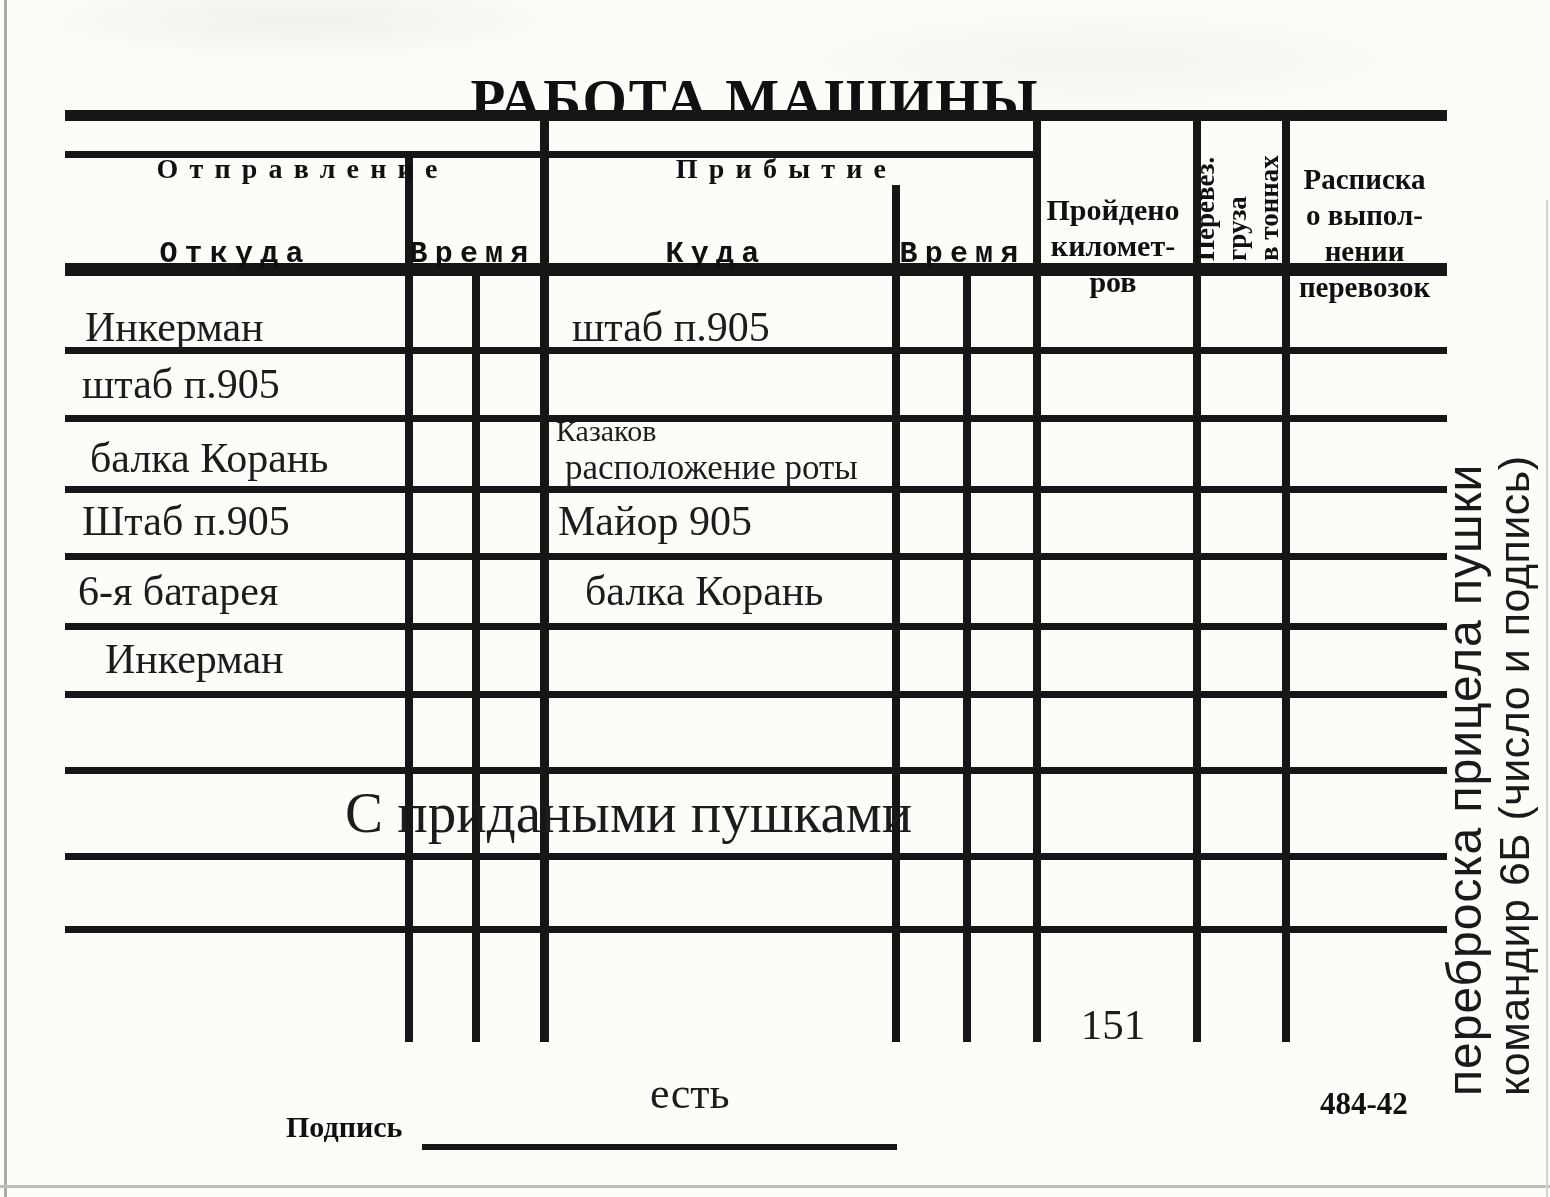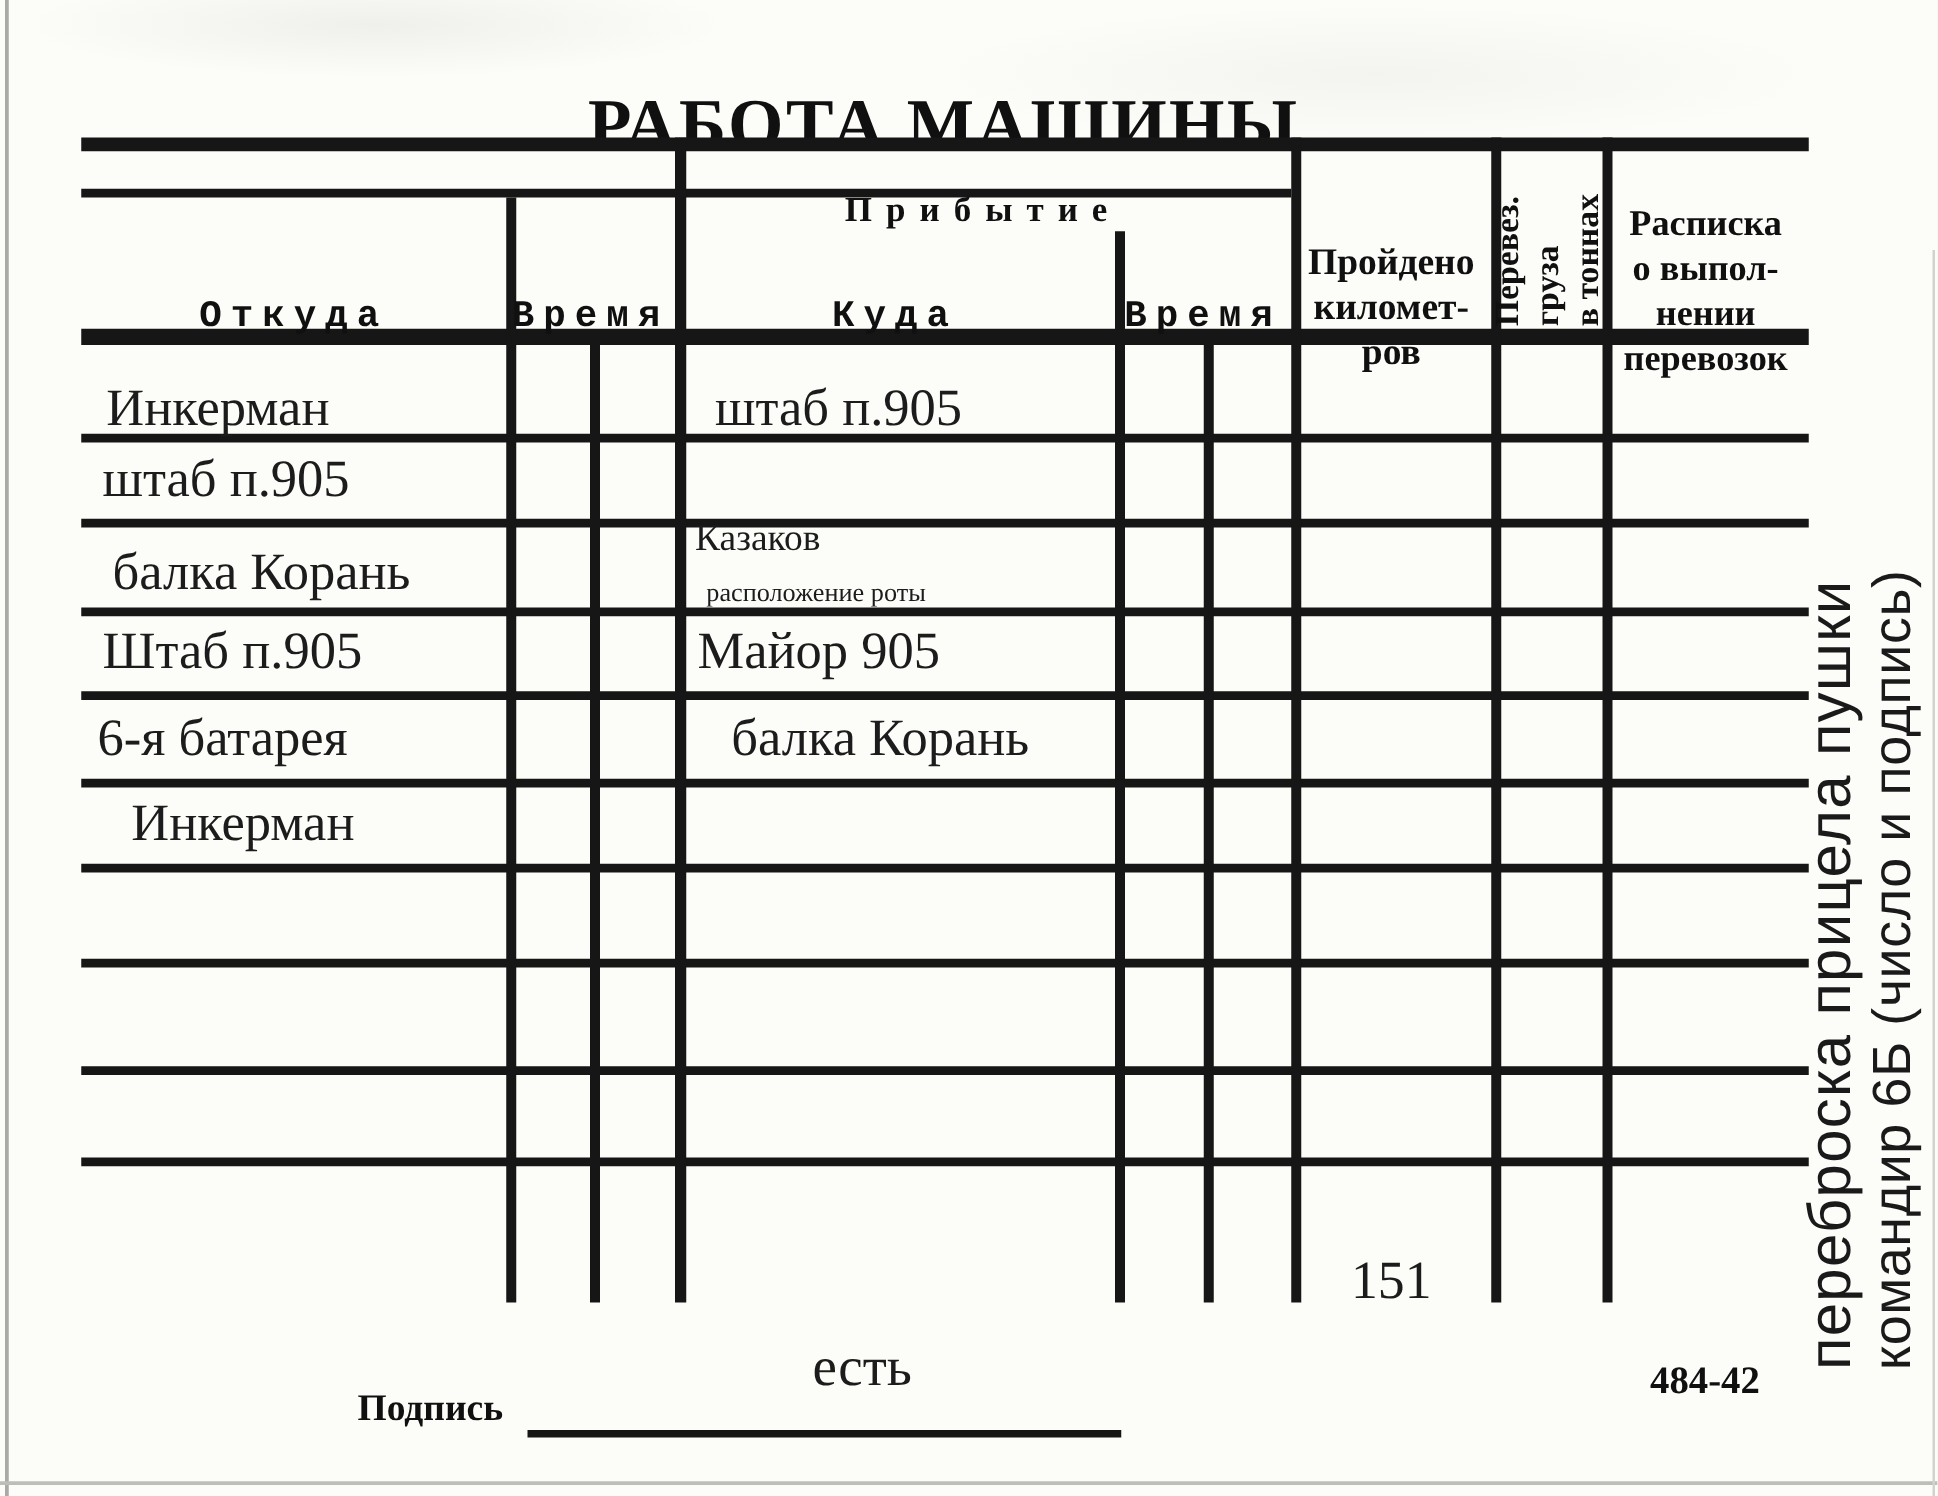--- a/index.html
+++ b/index.html
@@ -52,20 +52,21 @@
 
   <div class="vline" style="left:405px;top:158px;height:884px;"></div>
   <div class="vline" style="left:472px;top:276px;height:766px;"></div>
   <div class="vline" style="left:540px;top:110px;height:932px;width:9px;"></div>
   <div class="vline" style="left:892px;top:185px;height:857px;"></div>
   <div class="vline" style="left:963px;top:276px;height:766px;"></div>
   <div class="vline" style="left:1033px;top:110px;height:932px;"></div>
   <div class="vline" style="left:1193px;top:110px;height:932px;"></div>
   <div class="vline" style="left:1282px;top:110px;height:932px;"></div>
 
+  <div class="abs serifb ctr grouplabel" style="left:65px;top:112px;width:475px;">Отправление</div>
   <div class="abs serifb ctr grouplabel" style="left:540px;top:112px;width:493px;">Прибытие</div>
 
   <div class="abs serifb ctr sublabel" style="left:65px;top:197px;width:340px;">Откуда</div>
   <div class="abs serifb ctr sublabel" style="left:405px;top:197px;width:135px;">Время</div>
   <div class="abs serifb ctr sublabel" style="left:540px;top:197px;width:352px;">Куда</div>
   <div class="abs serifb ctr sublabel" style="left:892px;top:197px;width:141px;">Время</div>
 
   <div class="abs serifb ctr kmhdr" style="left:1033px;top:155px;width:160px;">
     <div>Пройдено</div>
     <div>километ-</div>
@@ -85,30 +86,31 @@
     <div>перевозок</div>
   </div>
 
   <div class="abs fill" style="left:85px;top:303px;font-size:42px;">Инкерман</div>
   <div class="abs fill" style="left:572px;top:303px;font-size:42px;">штаб п.905</div>
 
   <div class="abs fill" style="left:82px;top:360px;font-size:42px;">штаб п.905</div>
 
   <div class="abs fill" style="left:90px;top:434px;font-size:42px;">балка Корань</div>
   <div class="abs fill" style="left:556px;top:414px;font-size:30px;">Казаков</div>
-  <div class="abs fill" style="left:565px;top:462px;font-size:21px;">расположение роты</div>
+  <div class="abs fill" style="left:565px;top:448px;font-size:35px;">расположение роты</div>
 
   <div class="abs fill" style="left:82px;top:497px;font-size:42px;">Штаб п.905</div>
   <div class="abs fill" style="left:558px;top:497px;font-size:42px;">Майор 905</div>
 
   <div class="abs fill" style="left:78px;top:567px;font-size:42px;">6-я батарея</div>
   <div class="abs fill" style="left:585px;top:567px;font-size:42px;">балка Корань</div>
 
   <div class="abs fill" style="left:105px;top:635px;font-size:42px;">Инкерман</div>
 
+  <div class="abs fill" style="left:345px;top:780px;font-size:57px;">С придаными пушками</div>
 
   <div class="abs fill ctr" style="left:1053px;top:963px;width:120px;font-size:43px;">151</div>
 
   <div class="abs fill" style="left:650px;top:1068px;font-size:44px;">есть</div>
   <div class="abs serifb" style="left:286px;top:1110px;font-size:30px;">Подпись</div>
   <div class="hline" style="left:422px;top:1144px;width:475px;height:6px;"></div>
   <div class="abs serifb" style="left:1320px;top:1086px;font-size:31px;">484-42</div>
 
   <div class="abs rot sidenote" style="left:1437px;top:1096px;">переброска прицела пушки</div>
   <div class="abs rot sidenote2" style="left:1490px;top:1096px;">командир 6Б  (число и подпись)</div>

